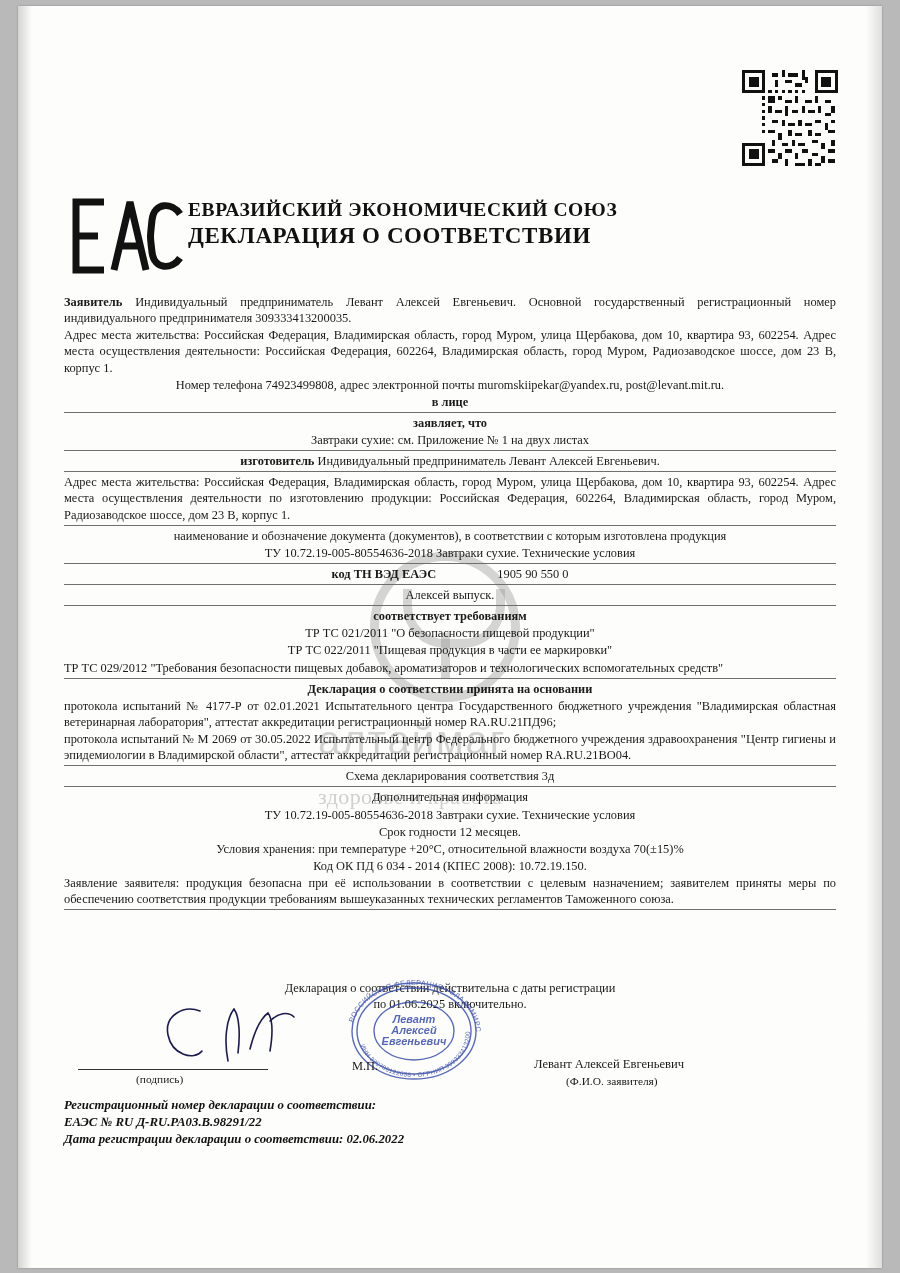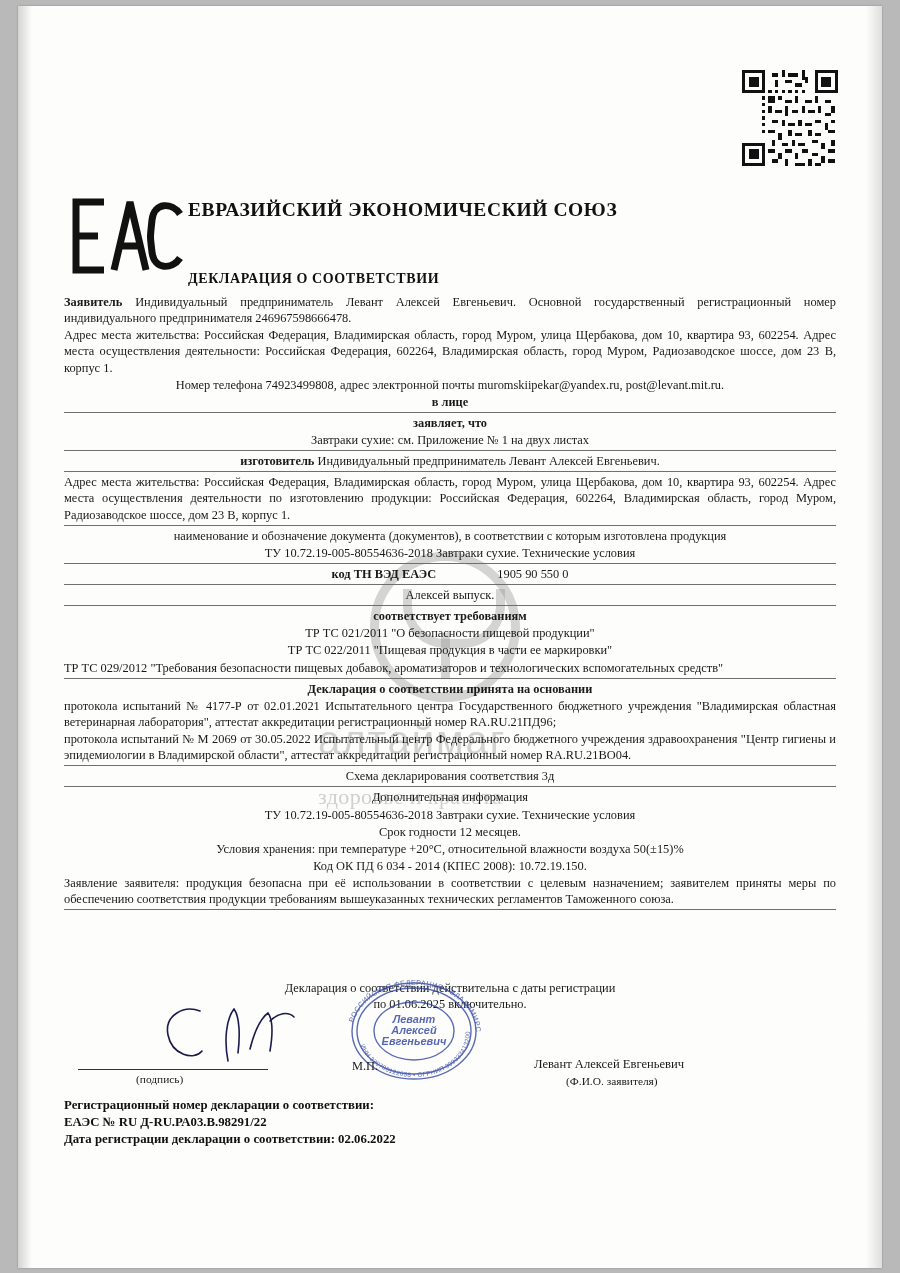--- a/index.html
+++ b/index.html
@@ -50,22 +50,22 @@
 
   
   .title-block {
     position: absolute; left: 170px; top: 192px; width: 560px;
   }
   .title-line1 {
     font-size: 19.5px; font-weight: bold; letter-spacing: .6px;
     color: #111; line-height: 1.25;
   }
   .title-line2 {
-    font-size: 14px; font-weight: bold; letter-spacing: .6px;
-    color: #111; line-height: 1.25; margin-top: 48px;
+    font-size: 23px; font-weight: bold; letter-spacing: .6px;
+    color: #111; line-height: 1.25;
   }
 
   
   .body {
     position: absolute;
     left: 46px; top: 288px; width: 772px;
     font-size: 12.4px;
     color: #1a1a1a;
     line-height: 1.30;
   }
@@ -140,21 +140,21 @@
     position: absolute; left: 272px; top: -2px;
     width: 156px; height: 104px;
     opacity: .85;
   }
 
   .reg-block {
     position: absolute; left: 46px; top: 1092px; width: 772px;
     font-size: 12.8px; color:#111;
   }
   .reg-block div { margin-bottom: 2px; }
-  .b { font-weight: bold; }
+  .b { font-weight: bold; font-style: italic; }
 </style>
 </head>
 <body>
 
 <div class="page">
 
   <div class="qr">
     <svg viewBox="0 0 29 29" width="96" height="96" shape-rendering="crispEdges">
       <rect width="29" height="29" fill="#fdfdfb"></rect>
       <g fill="#111">
@@ -272,21 +272,21 @@
   <div class="watermark">
     <div class="wm-logo"></div>
     <div class="wm-title">алтаймаг</div>
     <div class="wm-sub">здоровье и красота</div>
   </div>
 
   <div class="body">
 
     <p class="justify">
       <span class="lbl">Заявитель</span>
-      <span>Индивидуальный предприниматель Левант Алексей Евгеньевич. Основной государственный регистрационный номер индивидуального предпринимателя 246967598666478.</span>
+      <span>Индивидуальный предприниматель Левант Алексей Евгеньевич. Основной государственный регистрационный номер индивидуального предпринимателя 309333413200035.</span>
     </p>
     <p class="justify">Адрес места жительства: Российская Федерация, Владимирская область, город Муром, улица Щербакова, дом 10, квартира 93, 602254. Адрес места осуществления деятельности: Российская Федерация, 602264, Владимирская область, город Муром, Радиозаводское шоссе, дом 23 В, корпус 1.</p>
     <p>Номер телефона 74923499808, адрес электронной почты muromskiipekar@yandex.ru, post@levant.mit.ru.</p>
     <p class="lbl">в лице</p>
     <div class="rule"></div>
 
     <p class="lbl">заявляет, что</p>
     <p>Завтраки сухие: см. Приложение № 1 на двух листах</p>
     <div class="rule"></div>
 
@@ -319,21 +319,21 @@
     <p class="lbl">Декларация о соответствии принята на основании</p>
     <p class="justify">протокола испытаний № 4177-Р от 02.01.2021 Испытательного центра Государственного бюджетного учреждения "Владимирская областная ветеринарная лаборатория", аттестат аккредитации регистрационный номер RA.RU.21ПД96;</p>
     <p class="justify">протокола испытаний № М 2069 от 30.05.2022 Испытательный центр Федерального бюджетного учреждения здравоохранения "Центр гигиены и эпидемиологии в Владимирской области", аттестат аккредитации регистрационный номер RA.RU.21ВО04.</p>
     <div class="rule"></div>
     <p>Схема декларирования соответствия 3д</p>
     <div class="rule"></div>
 
     <p>Дополнительная информация</p>
     <p>ТУ 10.72.19-005-80554636-2018 Завтраки сухие. Технические условия</p>
     <p>Срок годности 12 месяцев.</p>
-    <p>Условия хранения: при температуре +20°С, относительной влажности воздуха 50(±15)%</p>
+    <p>Условия хранения: при температуре +20°С, относительной влажности воздуха 70(±15)%</p>
     <p>Код ОК ПД 6 034 - 2014 (КПЕС 2008): 10.72.19.150.</p>
     <p class="justify">Заявление заявителя: продукция безопасна при её использовании в соответствии с целевым назначением; заявителем приняты меры по обеспечению соответствия продукции требованиям вышеуказанных технических регламентов Таможенного союза.</p>
     <div class="rule"></div>
   </div>
 
   <div class="sign-area">
     <p>Декларация о соответствии действительна с даты регистрации</p>
     <p>по 01.06.2025 включительно.</p>
 
     <svg class="sig-scribble" viewBox="0 0 150 66">

